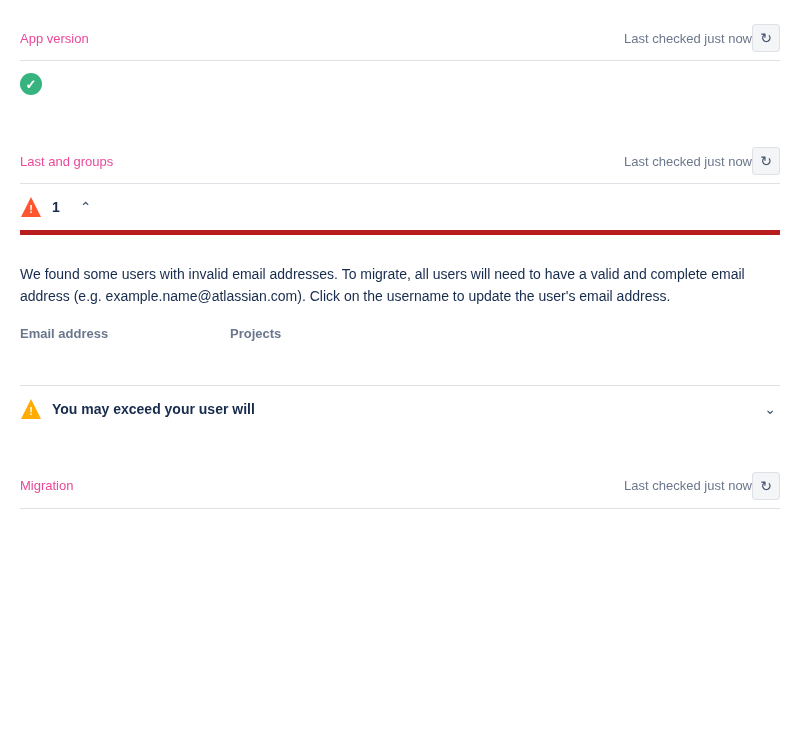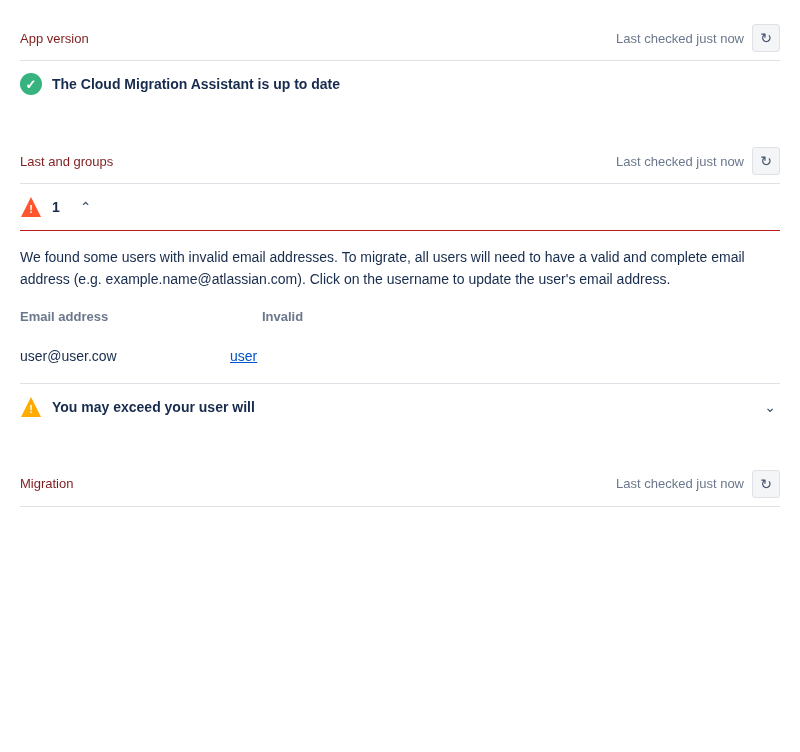--- a/index.html
+++ b/index.html
@@ -27,27 +27,26 @@
       display: flex;
       align-items: center;
       justify-content: space-between;
       padding: 8px 0;
       color: #6b778c;
       font-size: 13px;
     }
 
     .section-header-left {
       font-size: 13px;
-      color: #7f1d1d;
+      color: #ec4899;
     }
 
     .section-header-right {
       display: flex;
       align-items: center;
-      gap: 8px;
       color: #6b778c;
       font-size: 13px;
     }
 
     .refresh-icon-btn {
       width: 28px;
       height: 28px;
       border: 1px solid #dfe1e6;
       border-radius: 3px;
       background: #f4f5f7;
@@ -85,39 +84,39 @@
       background: none;
       border: none;
       cursor: pointer;
       font-size: 14px;
       color: #42526e;
       padding: 2px 4px;
     }
 
     
     .expanded-content {
-      padding: 15px 0 16px 0;
-      border-top: 1px solid #b91c1c;
+      padding: 28px 0 16px 0;
+      border-top: 5px solid #b91c1c;
       color: #172b4d;
       font-size: 14px;
       line-height: 1.6;
     }
 
     .expanded-content .description {
       margin-bottom: 16px;
       color: #172b4d;
     }
 
     .table-header {
       display: flex;
-      gap: 112px;
+      gap: 80px;
       color: #6b778c;
       font-size: 13px;
       font-weight: 600;
-      margin-bottom: 13px;
+      margin-bottom: 20px;
       padding-bottom: 4px;
     }
 
     .table-row-data {
       display: flex;
       gap: 80px;
       font-size: 14px;
       color: #172b4d;
     }
 
@@ -203,21 +202,20 @@
       <span class="section-header-left">App version</span>
       <div class="section-header-right">
         <span>Last checked just now</span>
         <button class="refresh-icon-btn">
           <span>↻</span>
         </button>
       </div>
     </div>
     <div class="check-row">
       <div class="icon-success"></div>
-      <span class="check-row-label">The Cloud Migration Assistant is up to date</span>
     </div>
   </div>
 
   <div class="section-spacer"></div>
 
   <div class="section">
     <div class="section-header">
       <span class="section-header-left">Last and groups</span>
       <div class="section-header-right">
         <span>Last checked just now</span>
@@ -237,25 +235,21 @@
           </svg>
         </div>
         <span class="check-row-count">1</span>
         <button class="chevron-btn">⌃</button>
       </div>
 
       <div class="expanded-content">
         <p class="description">We found some users with invalid email addresses. To migrate, all users will need to have a valid and complete email address (e.g. example.name@atlassian.com). Click on the username to update the user's email address.</p>
         <div class="table-header">
           <span class="col-email-h">Email address</span>
-          <span>Invalid</span>
-        </div>
-        <div class="table-row-data">
-          <span class="col-email">user@user.cow</span>
-          <a class="col-username" href="#">user</a>
+          <span>Projects</span>
         </div>
       </div>
     </div>
 
 
     <div class="check-row">
       <div class="icon-warning-wrap">
         <svg class="icon-warning-svg" viewBox="0 0 22 22">
           <polygon points="11,1 21,21 1,21" fill="#ffab00"></polygon>
           <text x="11" y="17" text-anchor="middle" fill="white" font-size="11" font-weight="bold">!</text>

